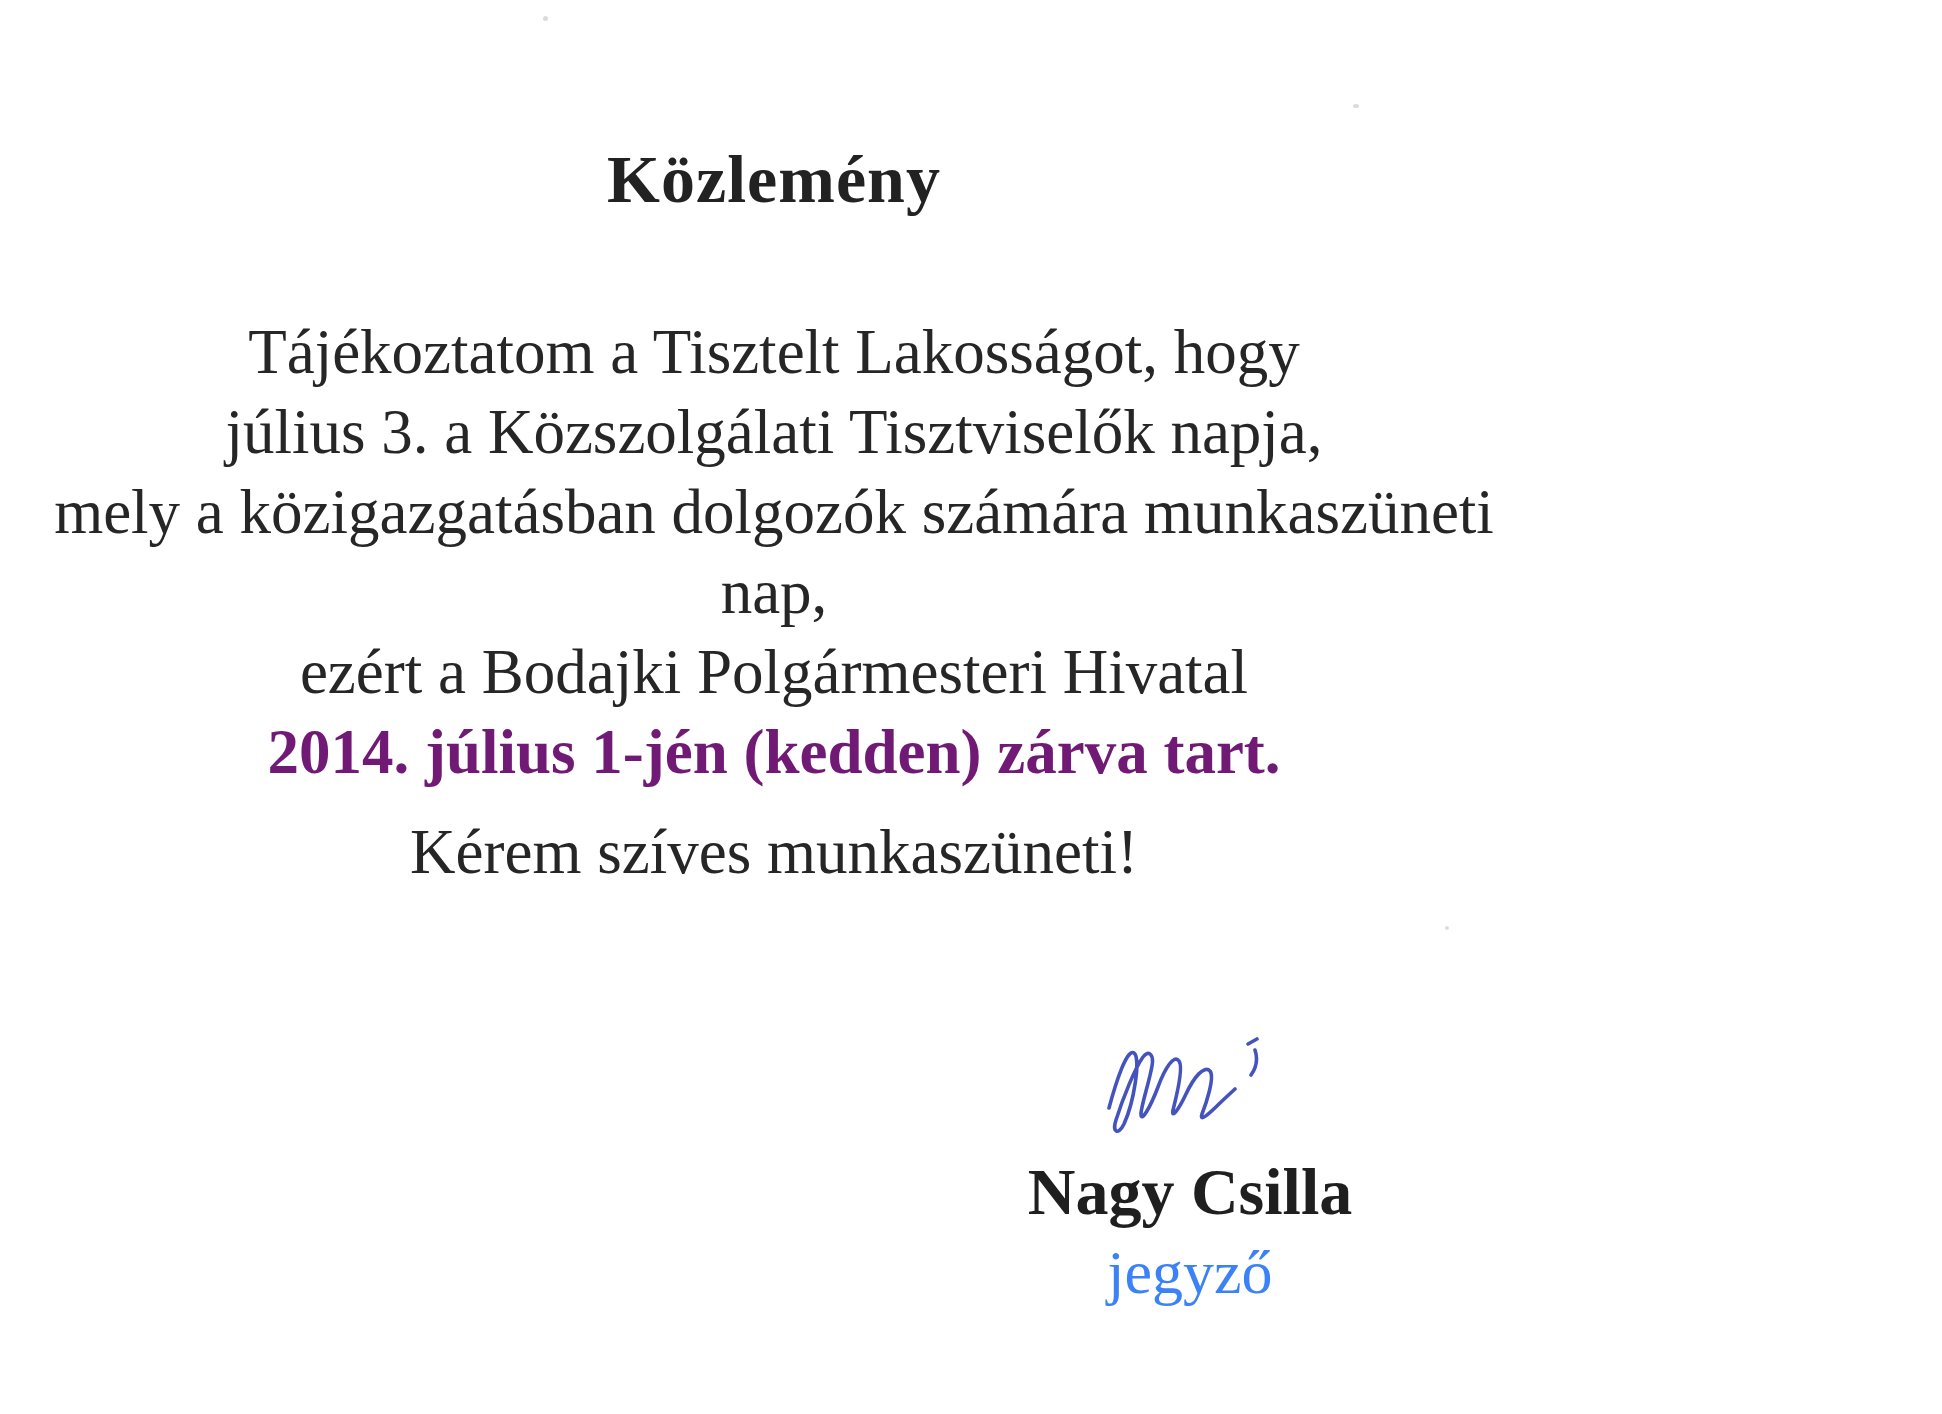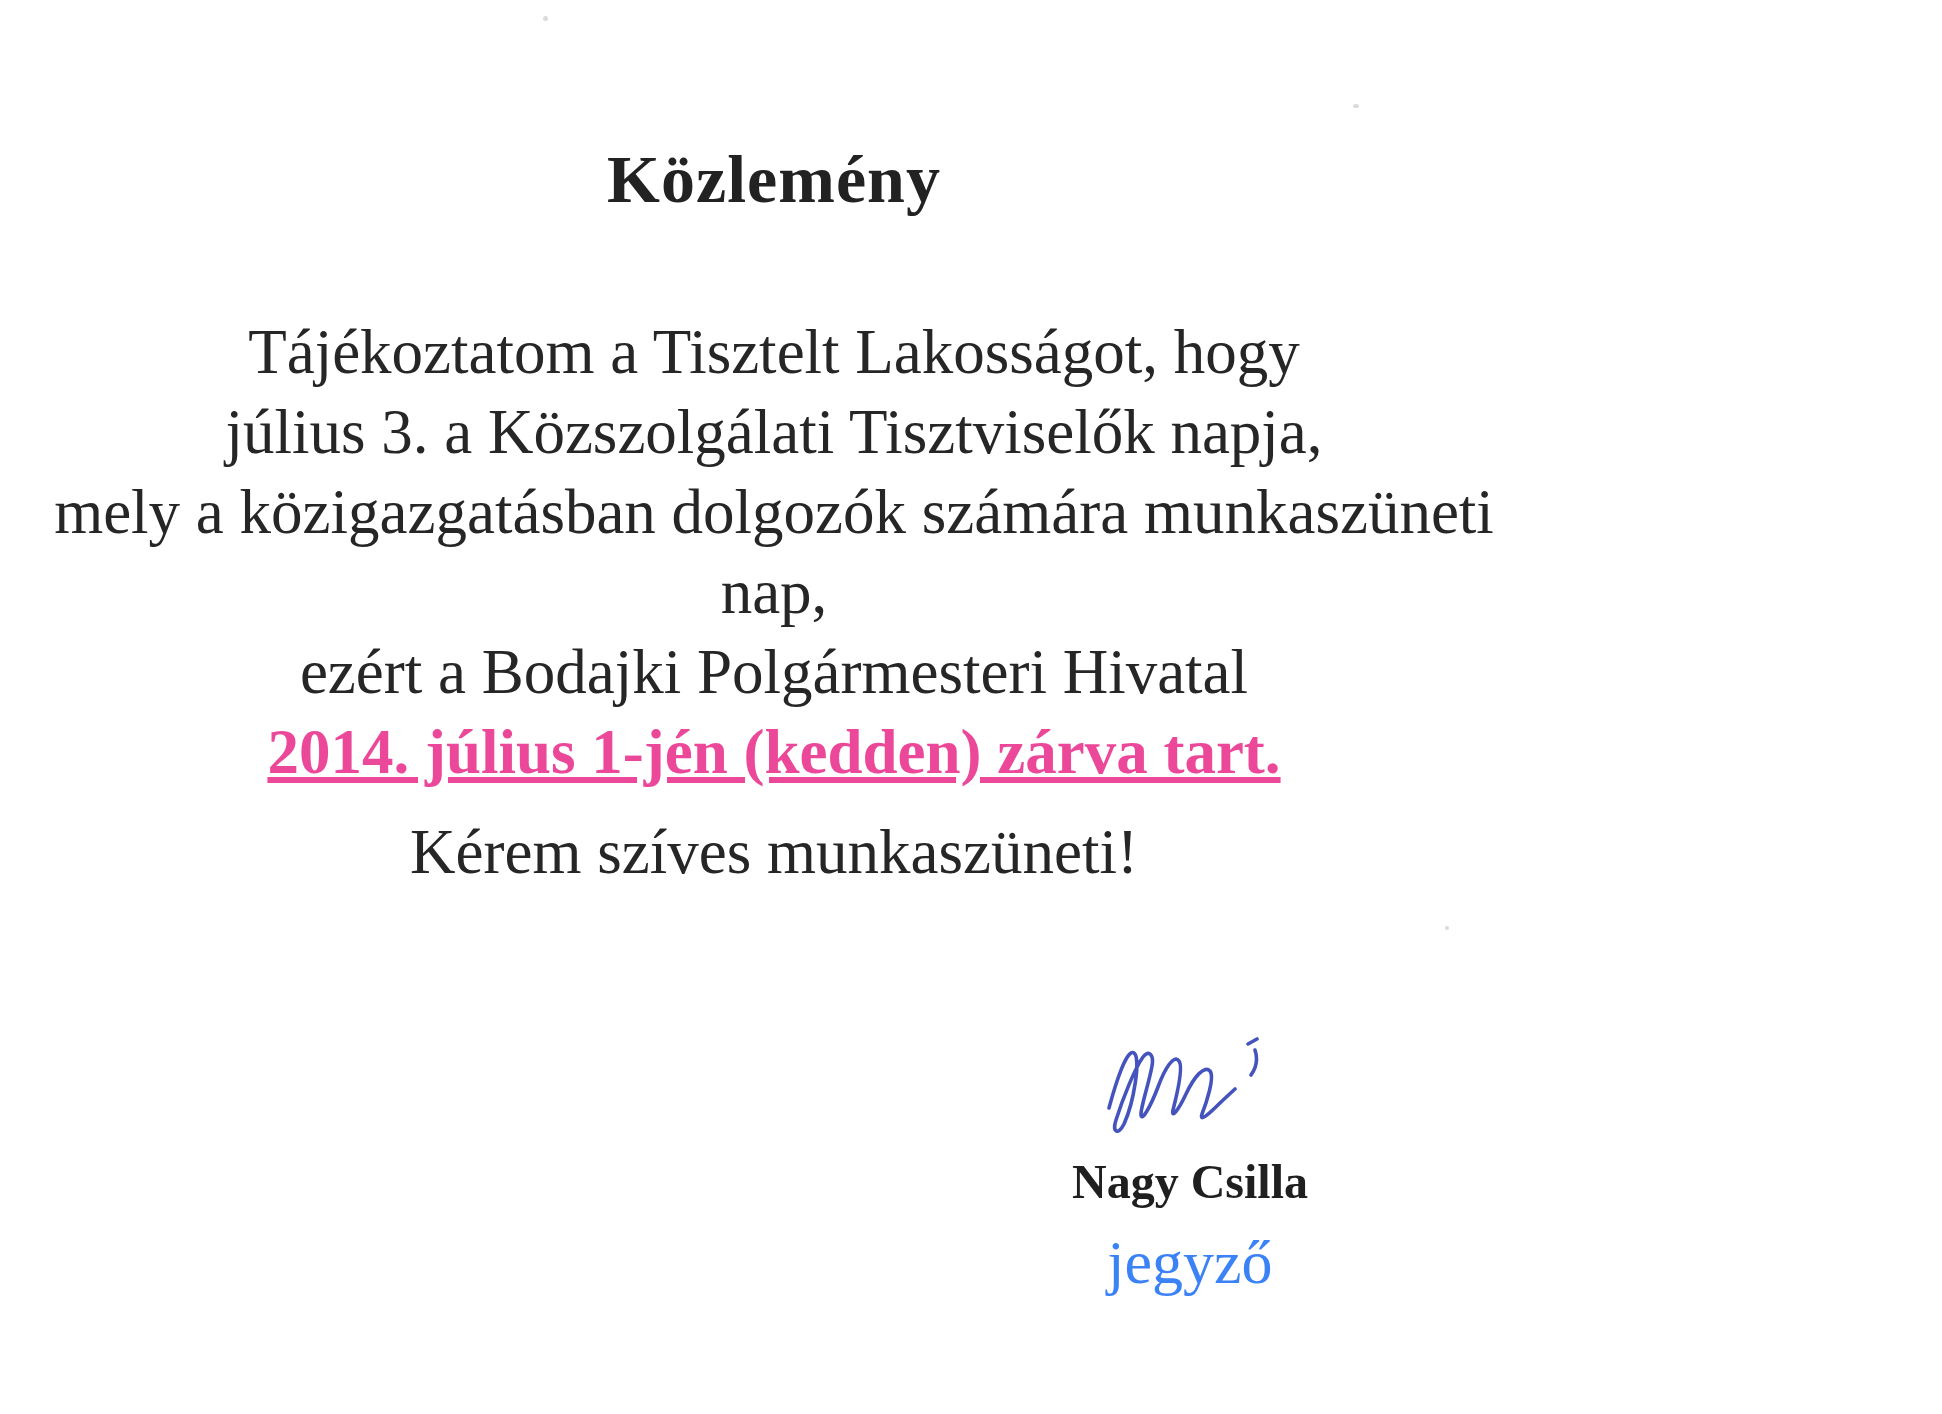--- a/index.html
+++ b/index.html
@@ -33,22 +33,21 @@
     top: 312px;
     left: 0;
     width: 100%;
     text-align: center;
     font-size: 63px;
     line-height: 80px;
     color: #262626;
   }
   .body-lines .emph {
     font-weight: 700;
-    color: #ec4899;
-    text-decoration: underline;
+    color: #701a75;
   }
   .closing {
     position: absolute;
     top: 816px;
     left: 0;
     width: 100%;
     text-align: center;
     font-size: 63px;
     color: #262626;
   }
@@ -59,22 +58,22 @@
     width: 440px;
     text-align: center;
   }
   .signature-svg {
     display: block;
     margin: 0 auto;
     width: 210px;
     height: 125px;
   }
   .sig-name {
-    margin-top: 6px;
-    font-size: 48px;
+    margin-top: 16px;
+    font-size: 66px;
     line-height: 82px;
     font-weight: 700;
     color: #1f1f1f;
   }
   .sig-role {
     font-size: 62px;
     line-height: 78px;
     color: #3b82f6;
   }
   .stamp-svg {

